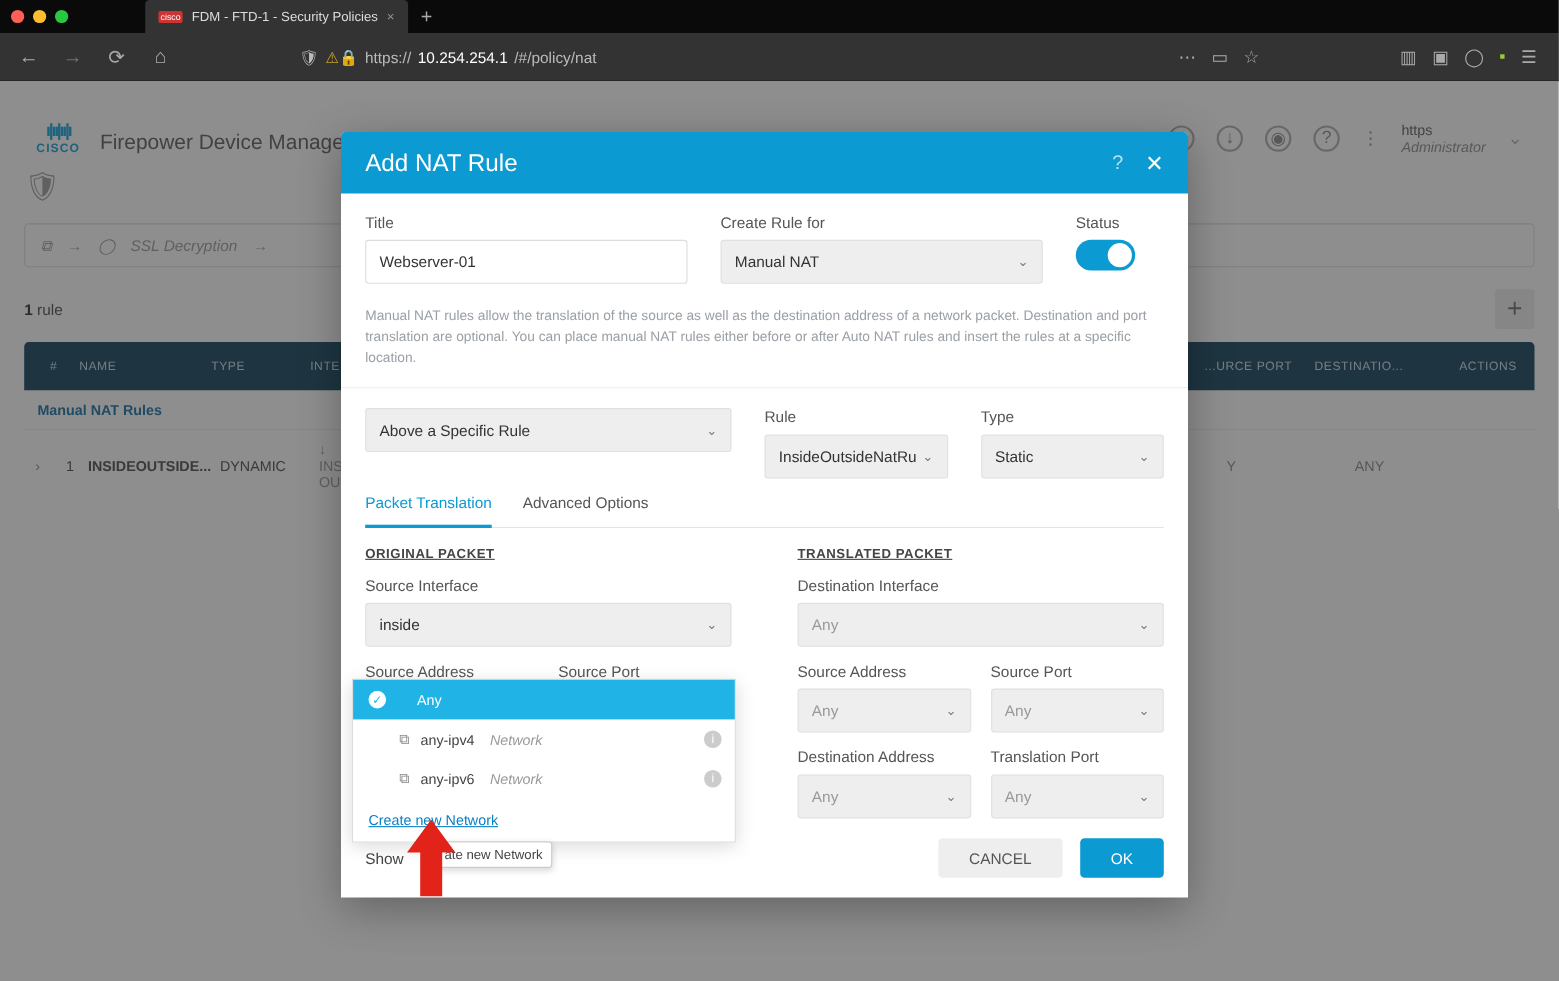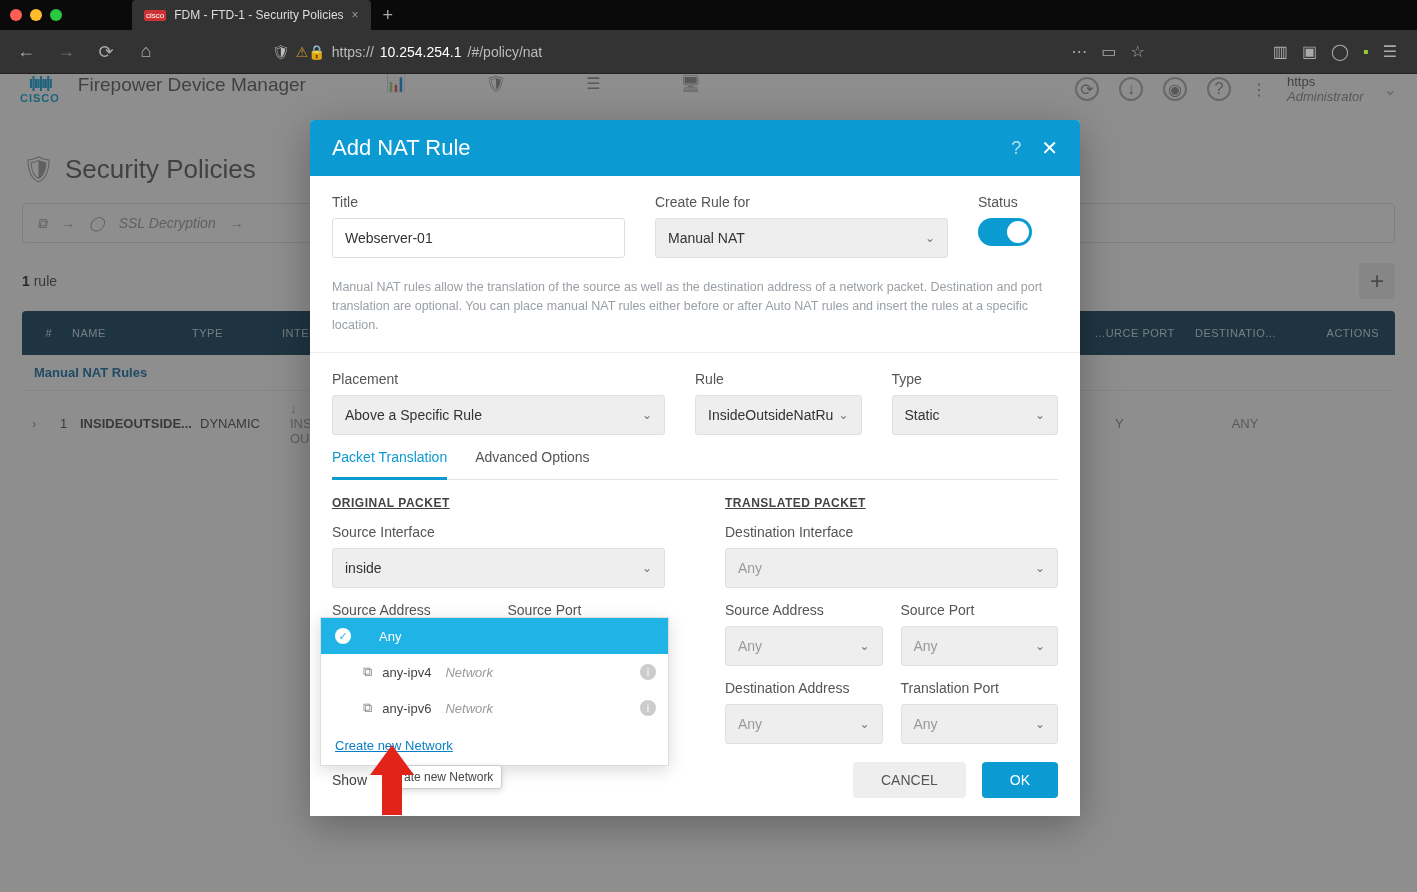--- a/index.html
+++ b/index.html
@@ -18,21 +18,21 @@
 .new-tab { color: #aaa; margin-left: 12px; font-size: 18px; }
 .toolbar-row { height: 44px; background: #333; display: flex; align-items: center; padding: 0 12px; gap: 12px; border-bottom: 1px solid #222; }
 .nav-btn { width: 28px; height: 28px; color: #aaa; display: flex; align-items: center; justify-content: center; font-size: 18px; }
 .url-bar { flex: 1; display: flex; align-items: center; margin-left: 100px; color: #bbb; font-size: 14px; gap: 6px; }
 .url-bold { color: #fff; }
 .right-icons { display: flex; gap: 14px; color: #aaa; align-items: center; margin-right: 8px; }
 .right-icons span { font-size: 16px; }
 
 
 .app-shell { position: absolute; top: 74px; left: 0; right: 0; bottom: 0; background: #fff; }
-.app-header { height: 68px; display: flex; align-items: flex-start; padding: 0 20px; border-bottom: 1px solid transparent; }
+.app-header { height: 68px; display: flex; align-items: flex-end; padding: 0 33px; border-bottom: 1px solid transparent; }
 .cisco-logo { color: #049fd9; font-weight: 700; font-size: 11px; letter-spacing: 1px; display: flex; flex-direction: column; align-items: center; }
 .cisco-bars { color: #049fd9; letter-spacing: -2px; font-size: 16px; }
 .app-title { margin-left: 18px; font-size: 19px; color: #555; font-weight: 300; }
 .header-icons { flex: 1; display: flex; gap: 80px; margin-left: 80px; color: #888; }
 .header-right { display: flex; align-items: center; gap: 20px; color: #888; }
 .admin-block { font-size: 13px; color: #555; }
 .admin-role { font-style: italic; color: #888; }
 
 .page-title-row { padding: 12px 22px 10px; }
 .page-title { font-size: 26px; color: #555; font-weight: 400; display: flex; align-items: center; gap: 10px; }
@@ -179,21 +179,20 @@
         <div>https</div>
         <div class="admin-role">Administrator</div>
       </div>
       <span style="color:#aaa">⌄</span>
     </div>
   </div>
 
   <div class="page-title-row">
     <div class="page-title">
       <span class="shield-ico">🛡</span>
-      <span>Security Policies</span>
     </div>
   </div>
 
   <div class="filter-bar">
     <span>⧉</span>
     <span>→</span>
     <span>◯</span>
     <span>SSL Decryption</span>
     <span>→</span>
   </div>
@@ -250,21 +249,20 @@
       <div class="fcol" style="width:80px">
         <div class="flabel">Status</div>
         <div class="toggle"></div>
       </div>
     </div>
     <div class="desc-text">Manual NAT rules allow the translation of the source as well as the destination address of a network packet. Destination and port translation are optional. You can place manual NAT rules either before or after Auto NAT rules and insert the rules at a specific location.</div>
     <div class="divider"></div>
 
     <div class="form-row">
       <div class="fcol" style="flex:1.6">
-        <div class="flabel">Placement</div>
         <div class="select">
           <span>Above a Specific Rule</span>
             <span class="chev">⌄</span>
         </div>
       </div>
       <div class="fcol" style="flex:0.8">
         <div class="flabel">Rule</div>
         <div class="select">
           <span style="overflow:hidden;white-space:nowrap;">InsideOutsideNatRu</span>
             <span class="chev">⌄</span>

